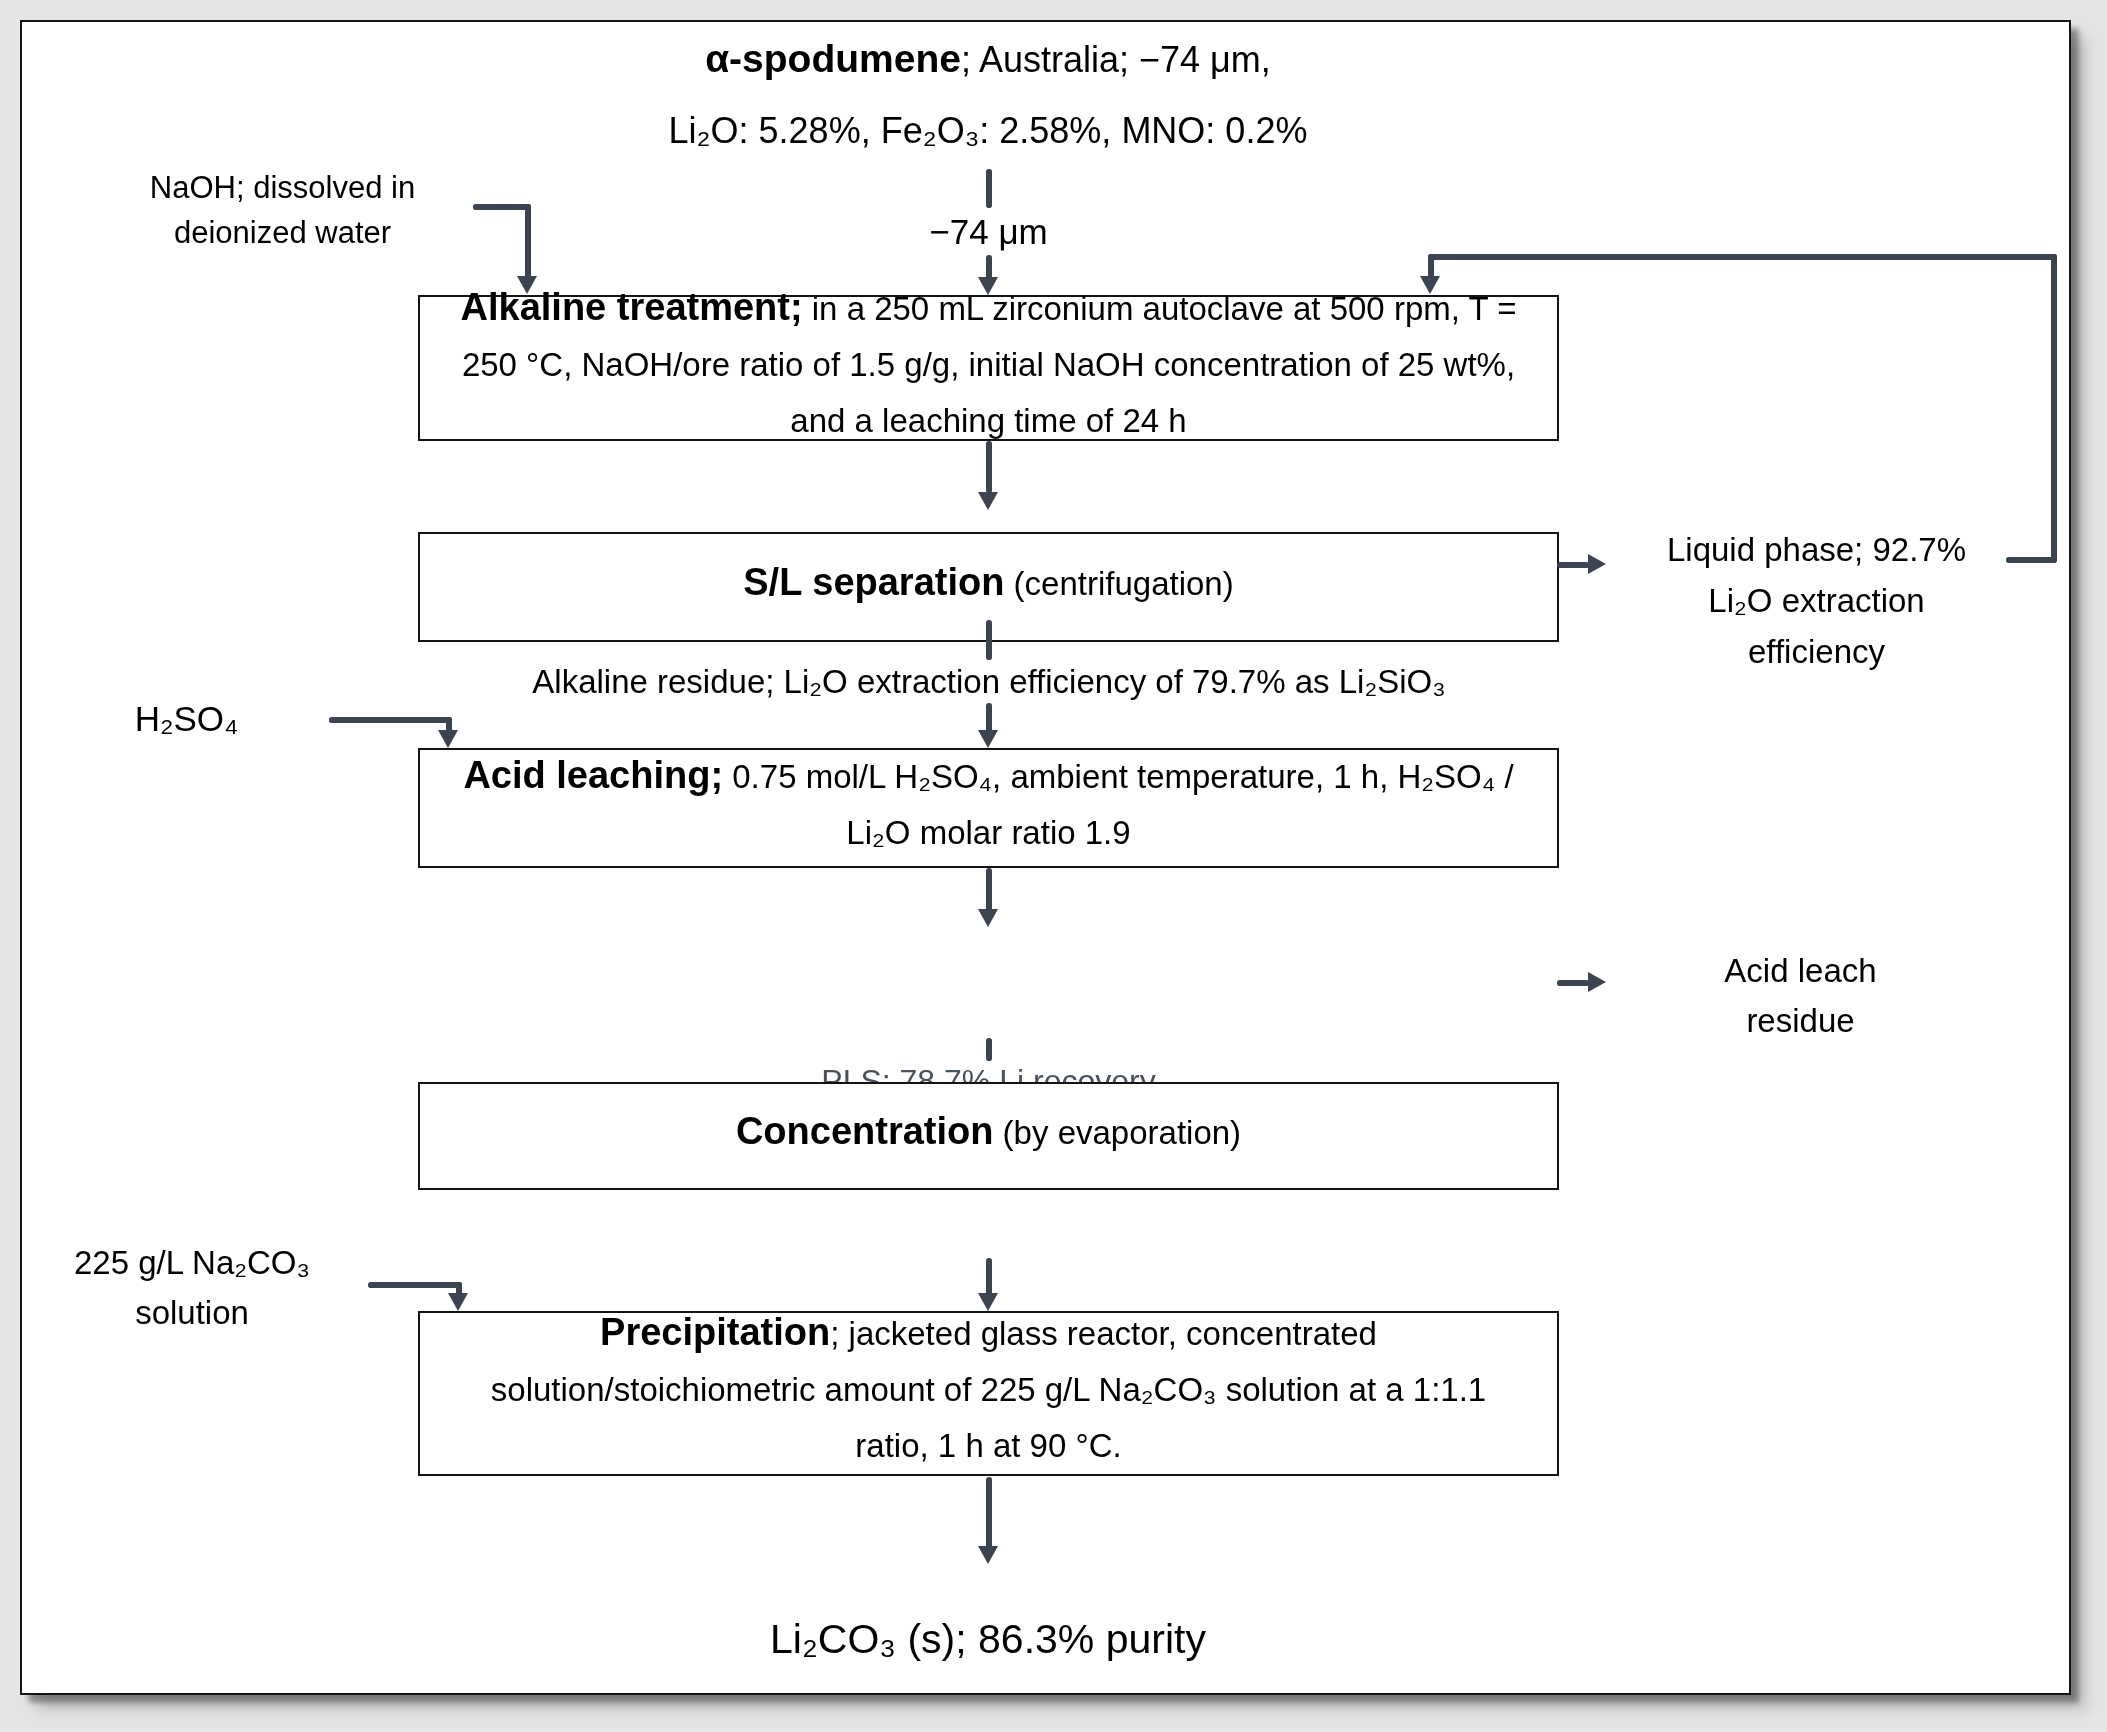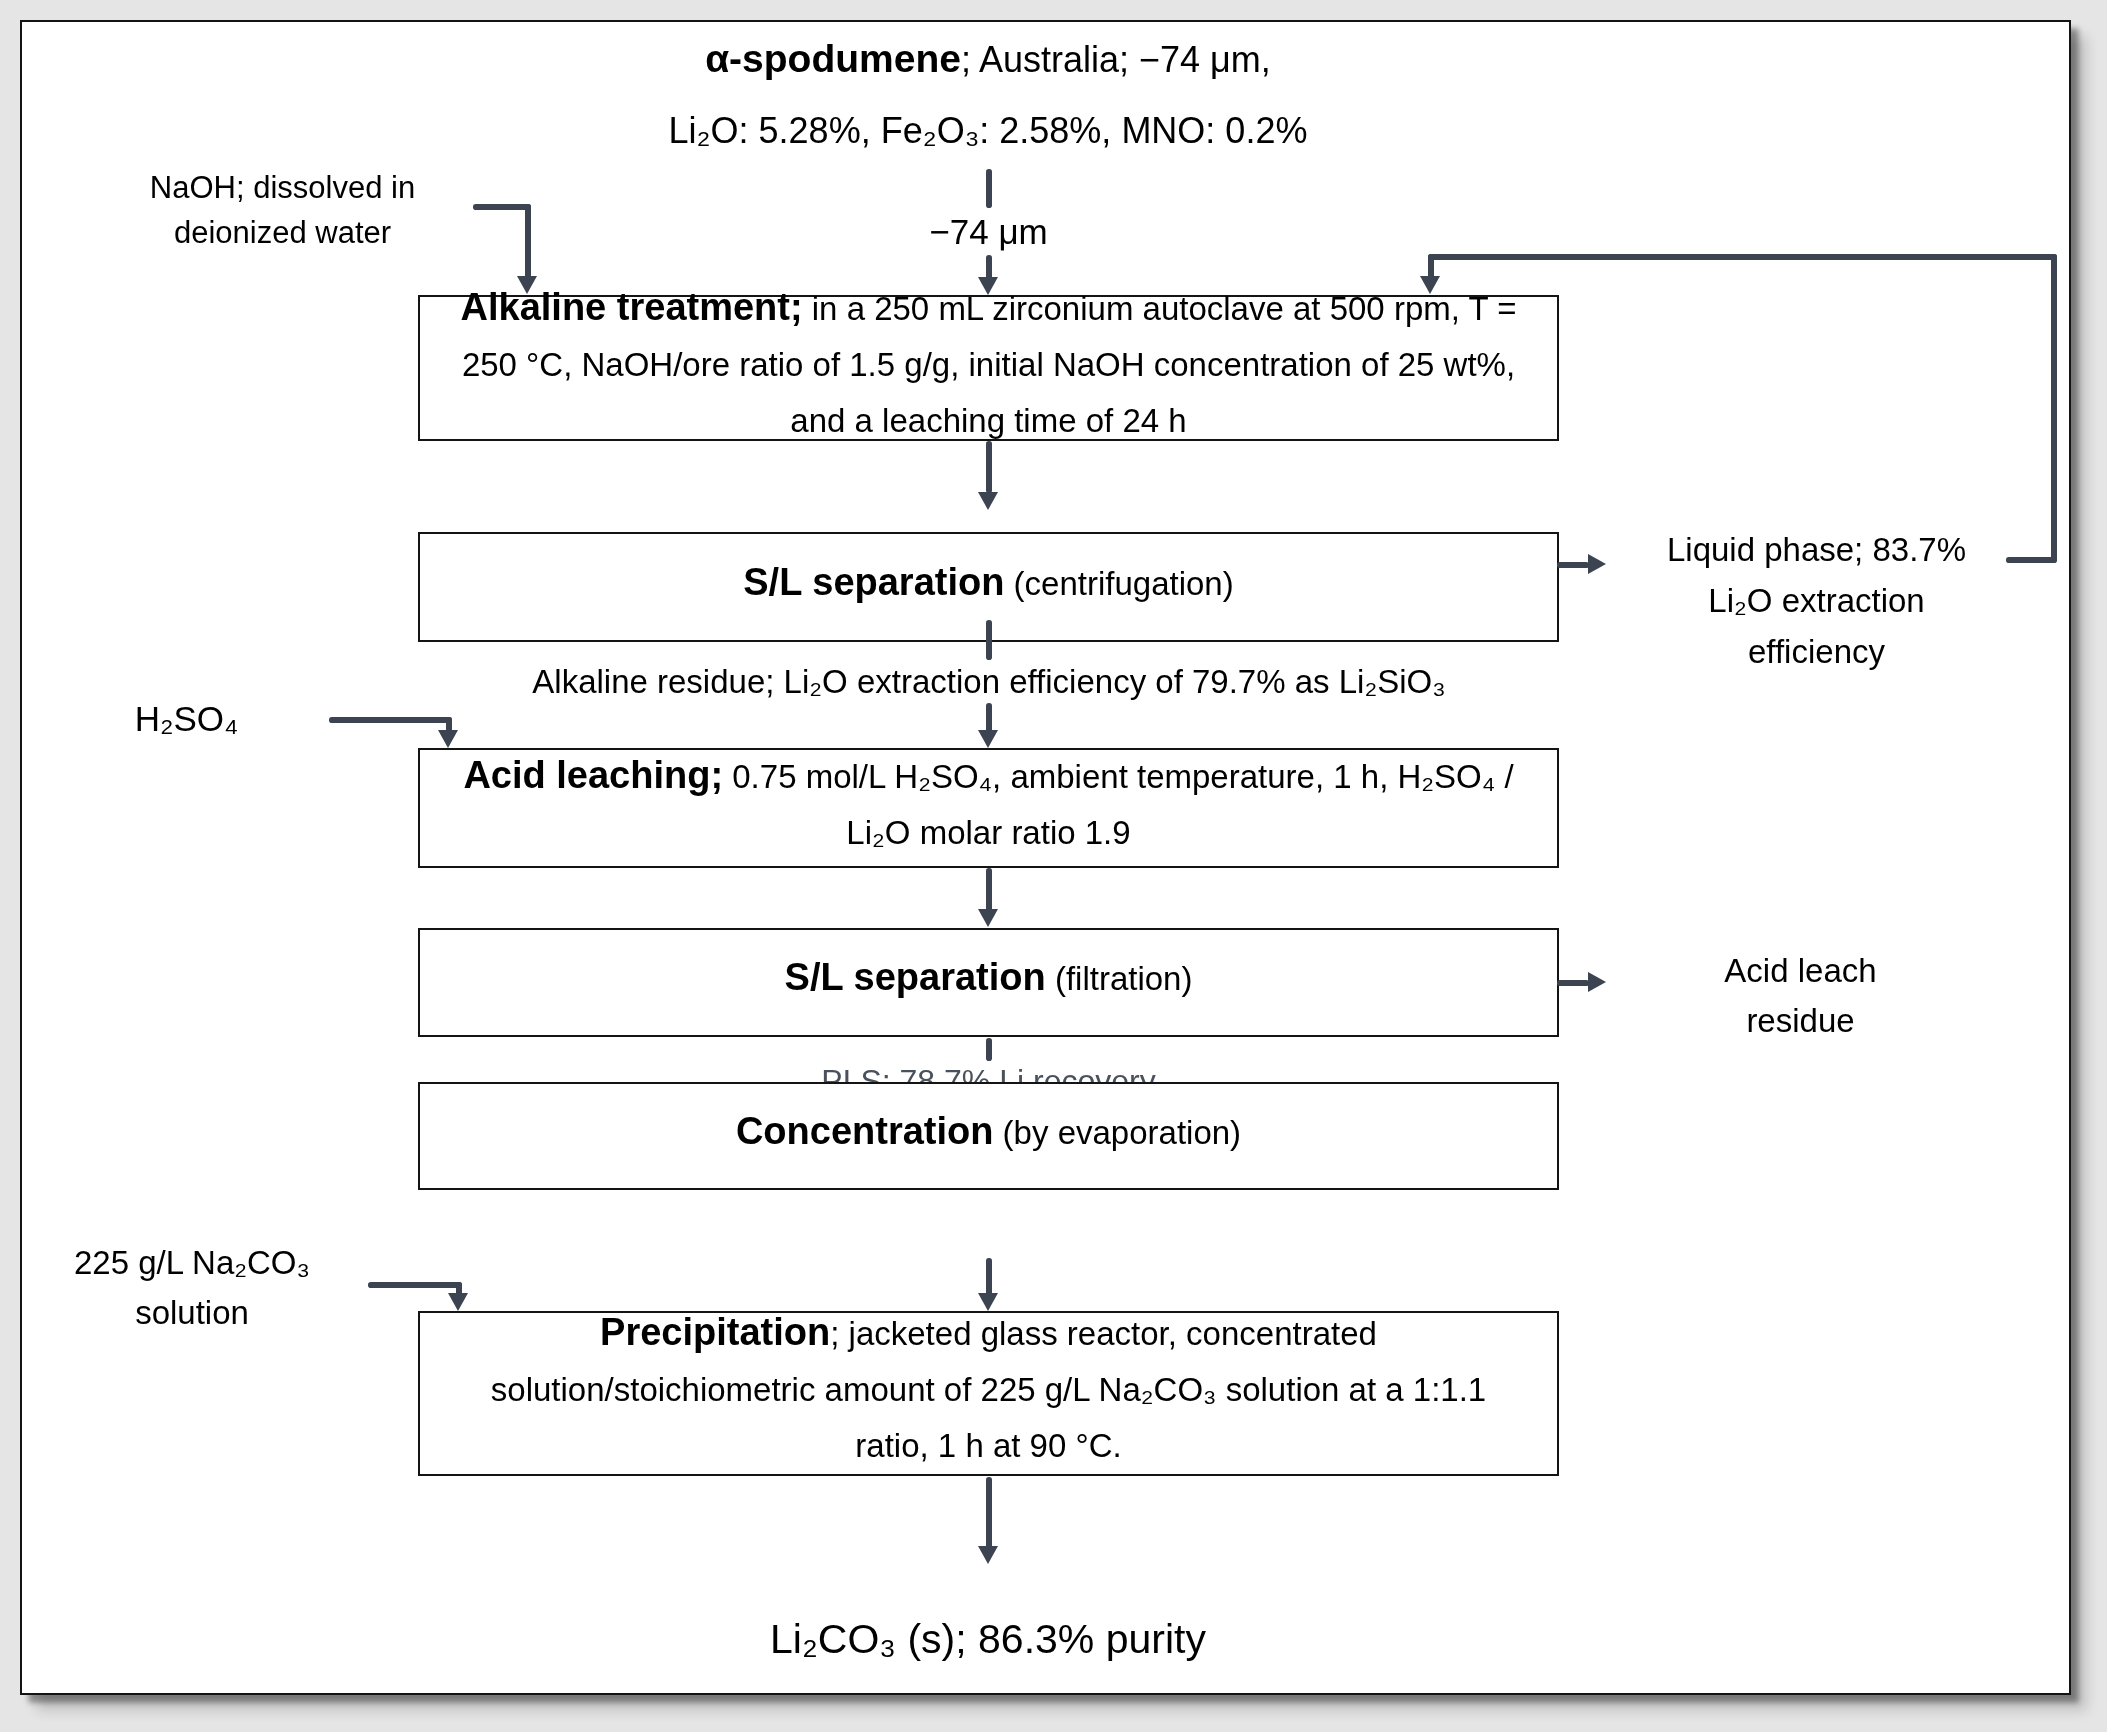--- a/index.html
+++ b/index.html
@@ -84,44 +84,41 @@
 
   <div class="vl" style="left:986px;top:441px;height:52px;"></div>
   <div class="head-down" style="left:978px;top:492px;"></div>
 
   <div class="pbox" style="top:532px;height:106px;text-align:center;">
     <div class="inner"><span class="bt">S/L separation</span><span class="bd"> (centrifugation)</span></div>
   </div>
 
   <div class="hl" style="left:1557px;top:562px;width:32px;"></div>
   <div class="head-right" style="left:1588px;top:554px;"></div>
-  <div class="lbl" style="left:1644px;top:524px;width:345px;font-size:33px;line-height:51px;">Liquid phase; 83.7%
+  <div class="lbl" style="left:1644px;top:524px;width:345px;font-size:33px;line-height:51px;">Liquid phase; 92.7%
 Li₂O extraction
 efficiency</div>
 
   <div class="vl" style="left:986px;top:620px;height:40px;"></div>
   <div class="lbl" style="left:376px;top:663px;width:1226px;font-size:33px;">Alkaline residue; Li₂O extraction efficiency of 79.7% as Li₂SiO₃</div>
   <div class="vl" style="left:986px;top:703px;height:29px;"></div>
   <div class="head-down" style="left:978px;top:730px;"></div>
 
   <div class="lbl" style="left:75px;top:699px;width:223px;font-size:35px;">H₂SO₄</div>
   <div class="hl" style="left:329px;top:717px;width:123px;"></div>
   <div class="vl" style="left:446px;top:717px;height:15.6px;"></div>
   <div class="head-down" style="left:438px;top:730px;"></div>
 
   <div class="pbox" style="top:748px;height:116px;">
     <div class="inner"><span class="bt">Acid leaching;</span><span class="bd"> 0.75 mol/L H₂SO₄, ambient temperature, 1 h, H₂SO₄ / Li₂O molar ratio 1.9</span></div>
   </div>
 
   <div class="vl" style="left:986px;top:868px;height:43px;"></div>
   <div class="head-down" style="left:978px;top:909px;"></div>
 
-  <div class="pbox" style="top:928px;height:105px;">
-    <div class="inner"><span class="bt">S/L separation</span><span class="bd"> (filtration)</span></div>
-  </div>
 
   <div class="hl" style="left:1557px;top:980px;width:32px;"></div>
   <div class="head-right" style="left:1588px;top:972px;"></div>
   <div class="lbl" style="left:1661px;top:946px;width:279px;font-size:33px;line-height:50px;">Acid leach
 residue</div>
 
   <div class="vl" style="left:986px;top:1038px;height:23.4px;"></div>
   <div class="lbl muted" style="left:710px;top:1063px;width:557px;font-size:32px;">PLS; 78.7% Li recovery</div>
   <div class="vl" style="left:986px;top:1107px;height:27px;"></div>
   <div class="head-down" style="left:978px;top:1131px;"></div>

